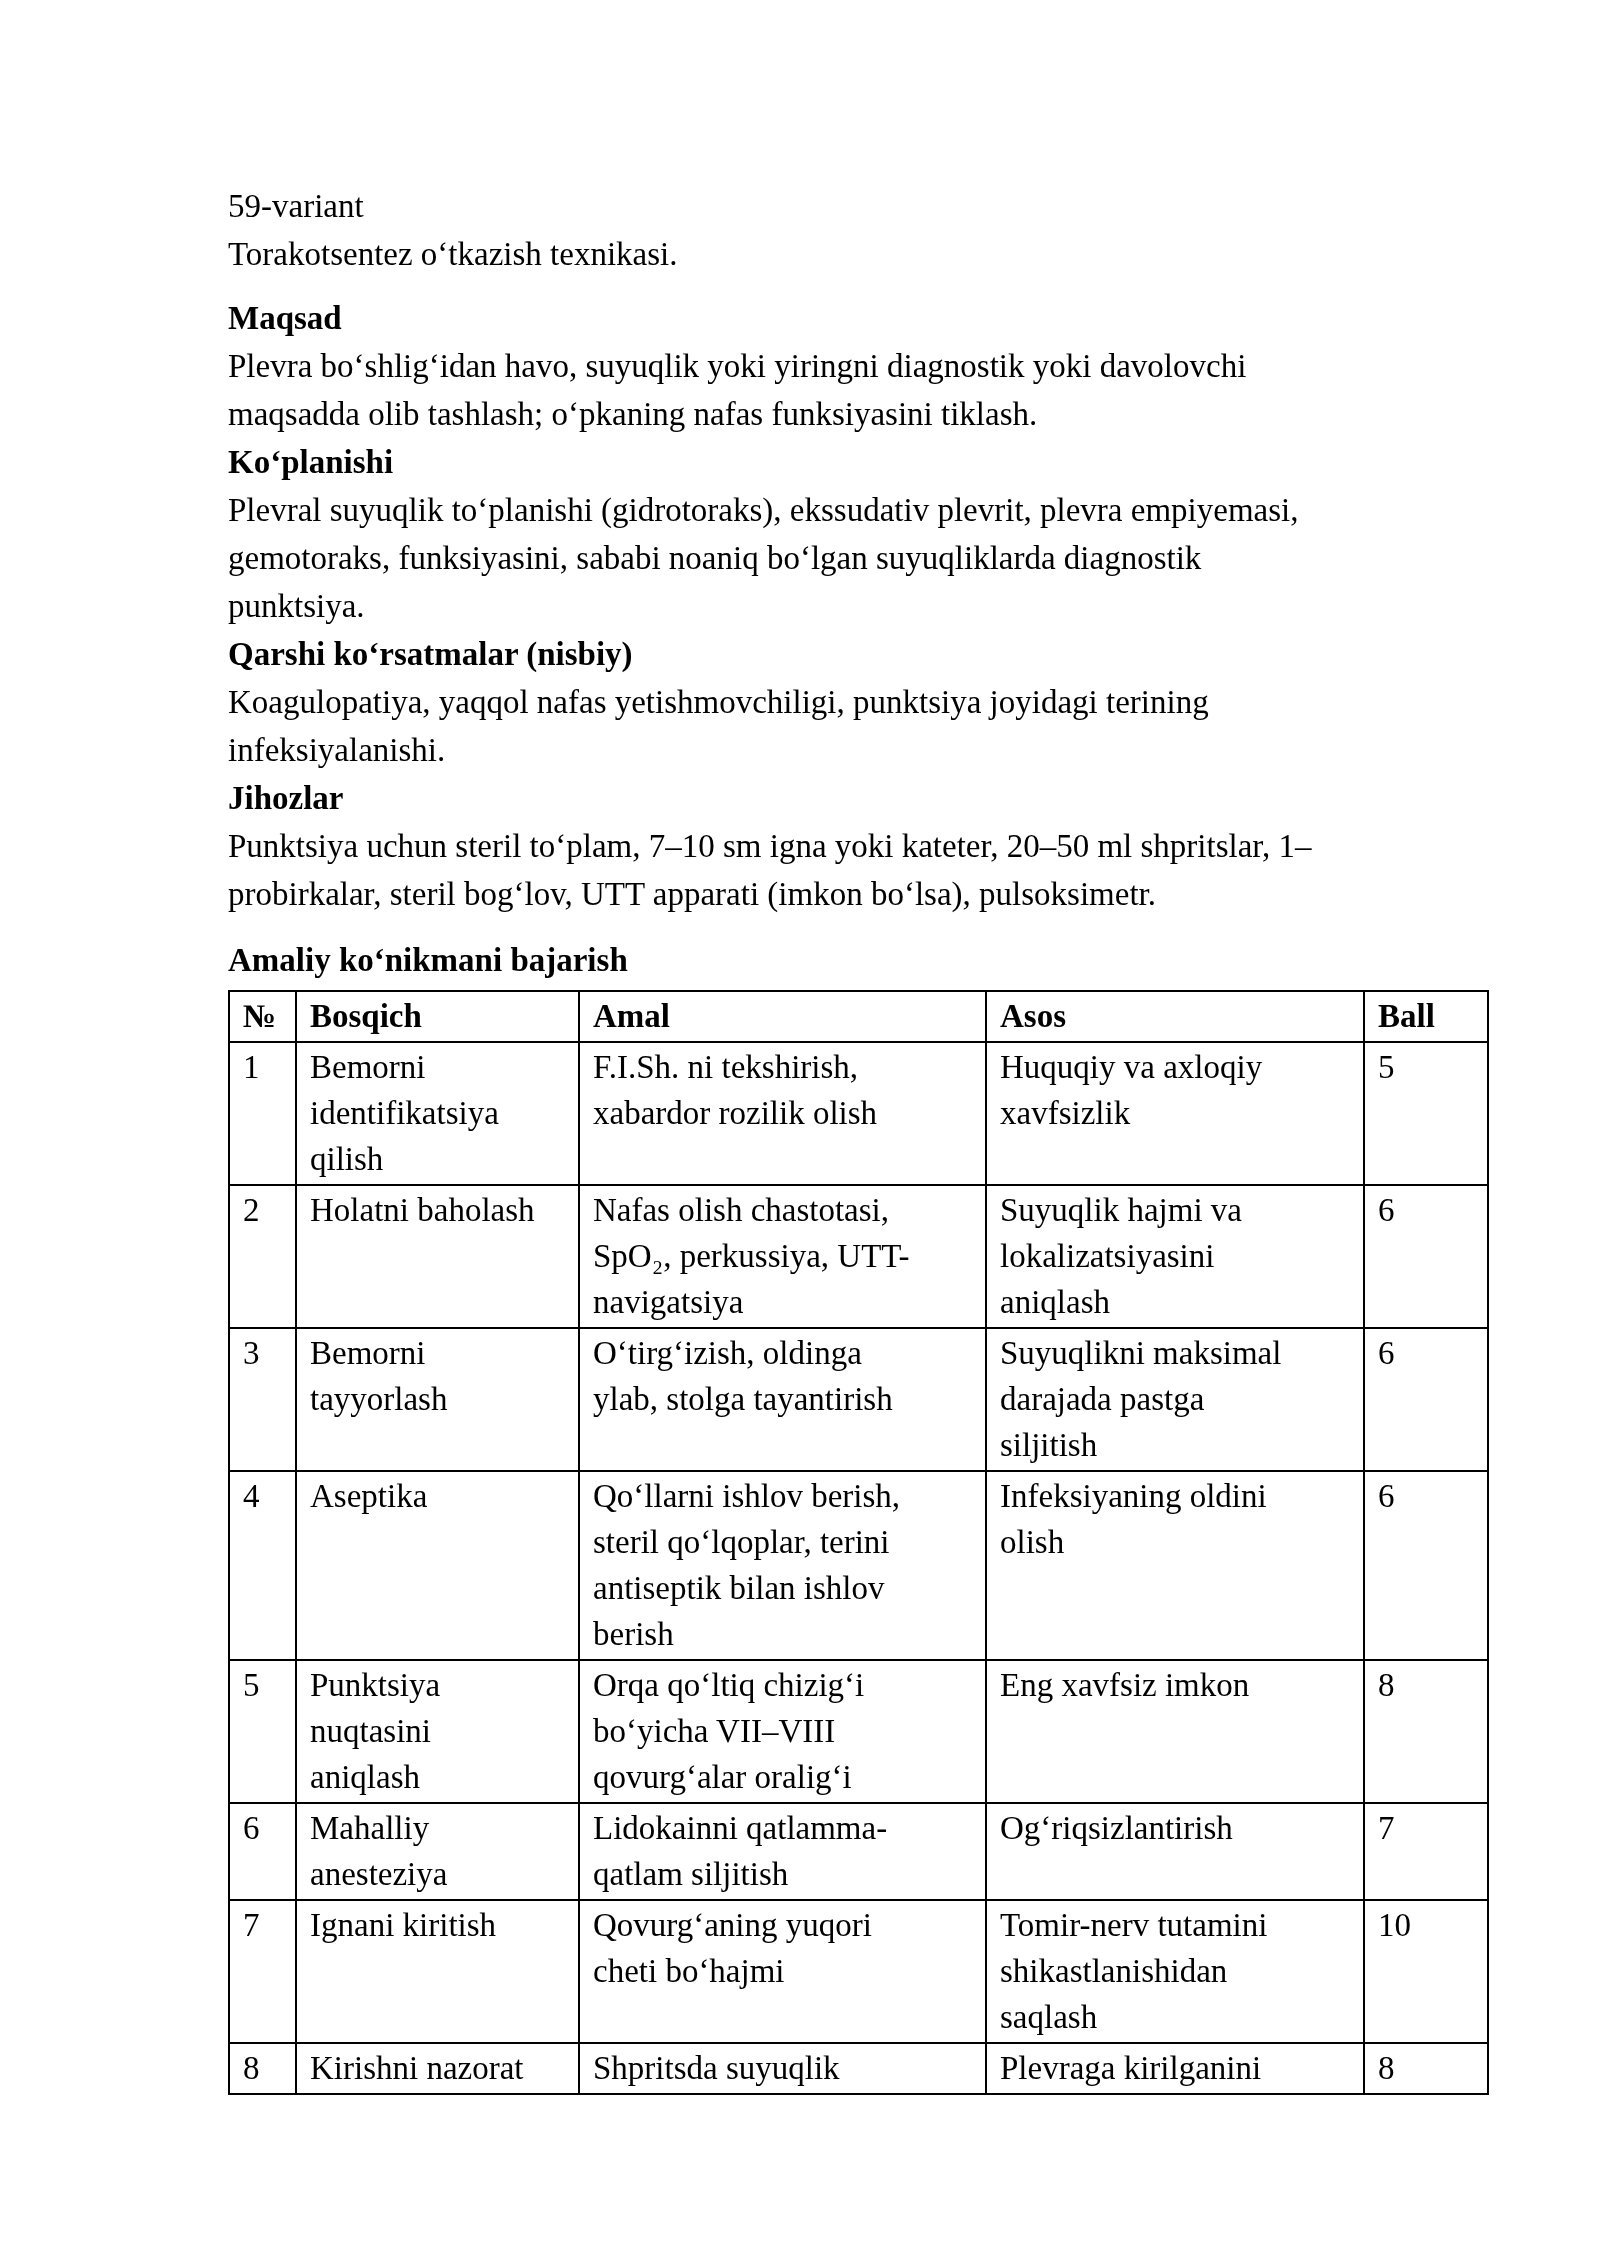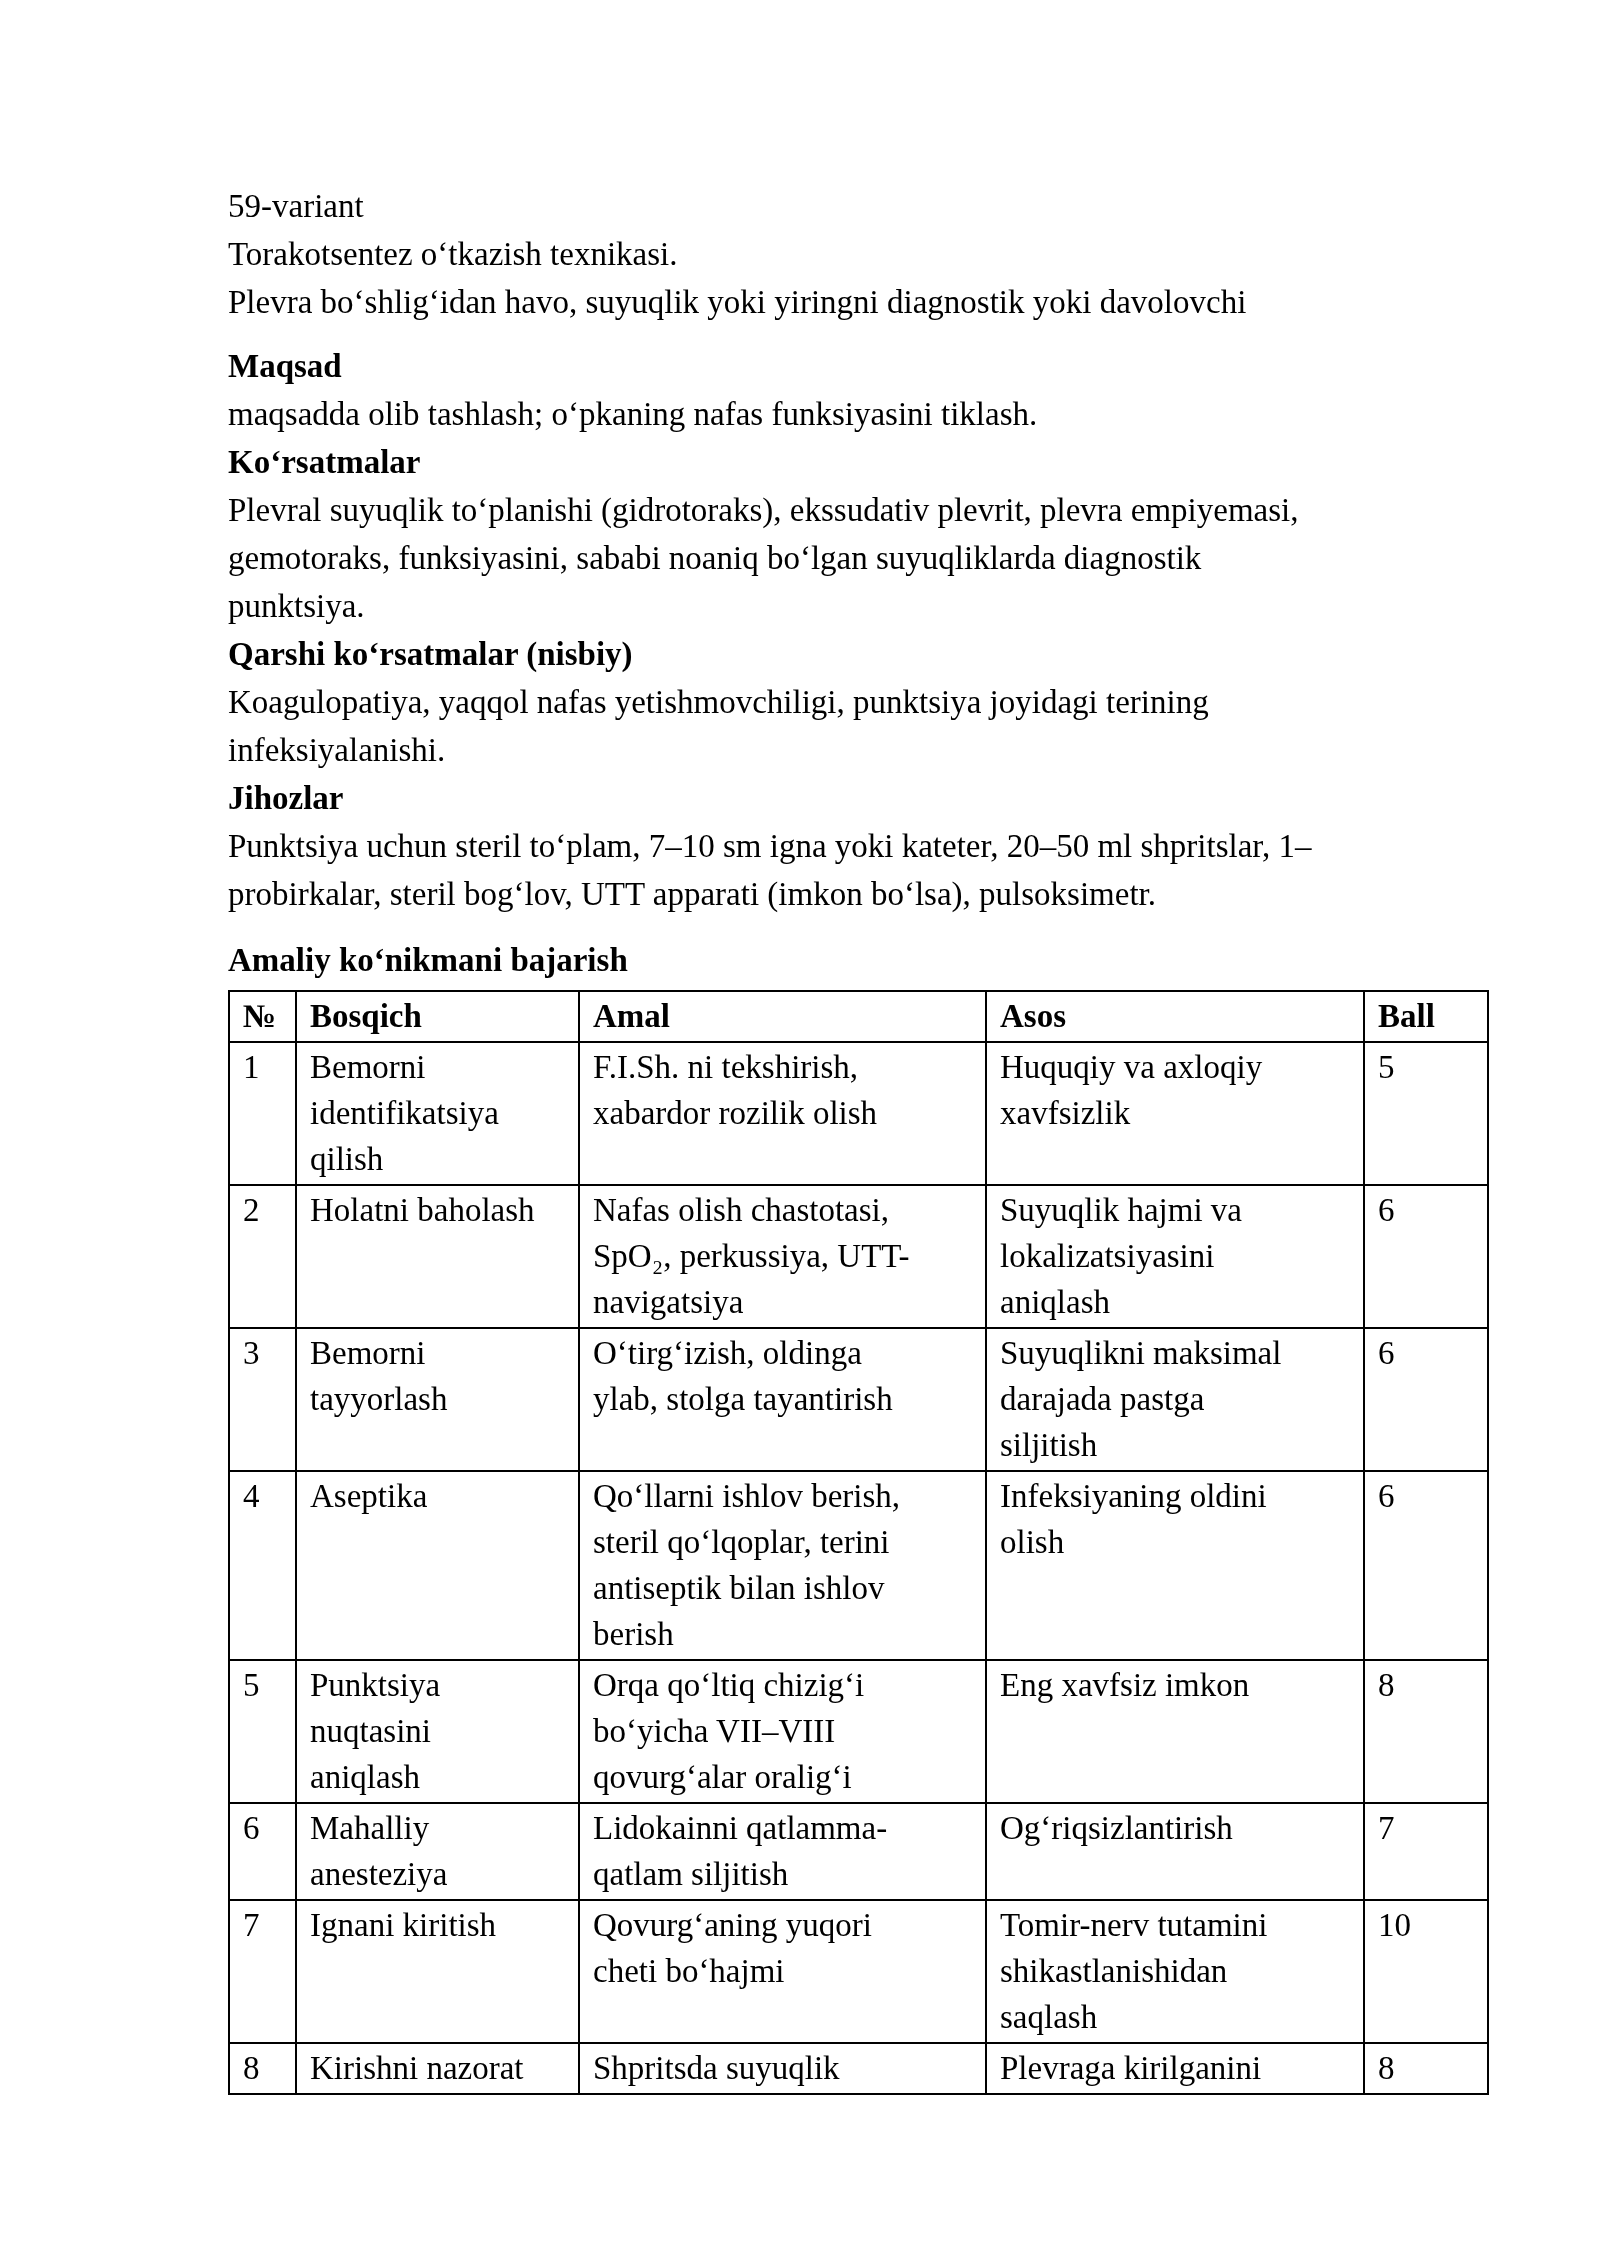--- a/index.html
+++ b/index.html
@@ -58,25 +58,25 @@
   }
 </style>
 </head>
 <body>
 
 <div class="page">
 
   <div class="line">59-variant</div>
   <div class="line">Torakotsentez o‘tkazish texnikasi.</div>
 
+  <div class="line bold gap-before">Maqsad</div>
   <div class="line">Plevra bo‘shlig‘idan havo, suyuqlik yoki yiringni diagnostik yoki davolovchi</div>
-  <div class="line bold gap-before">Maqsad</div>
   <div class="line">maqsadda olib tashlash; o‘pkaning nafas funksiyasini tiklash.</div>
 
-  <div class="line bold">Ko‘rsatmalar</div>
+  <div class="line bold">Ko‘planishi</div>
   <div class="line">Plevral suyuqlik to‘planishi (gidrotoraks), ekssudativ plevrit, plevra empiyemasi,</div>
   <div class="line">gemotoraks, funksiyasini, sababi noaniq bo‘lgan suyuqliklarda diagnostik</div>
   <div class="line">punktsiya.</div>
 
   <div class="line bold">Qarshi ko‘rsatmalar (nisbiy)</div>
   <div class="line">Koagulopatiya, yaqqol nafas yetishmovchiligi, punktsiya joyidagi terining</div>
   <div class="line">infeksiyalanishi.</div>
 
   <div class="line bold">Jihozlar</div>
   <div class="line">Punktsiya uchun steril to‘plam, 7–10 sm igna yoki kateter, 20–50 ml shpritslar, 1–</div>

